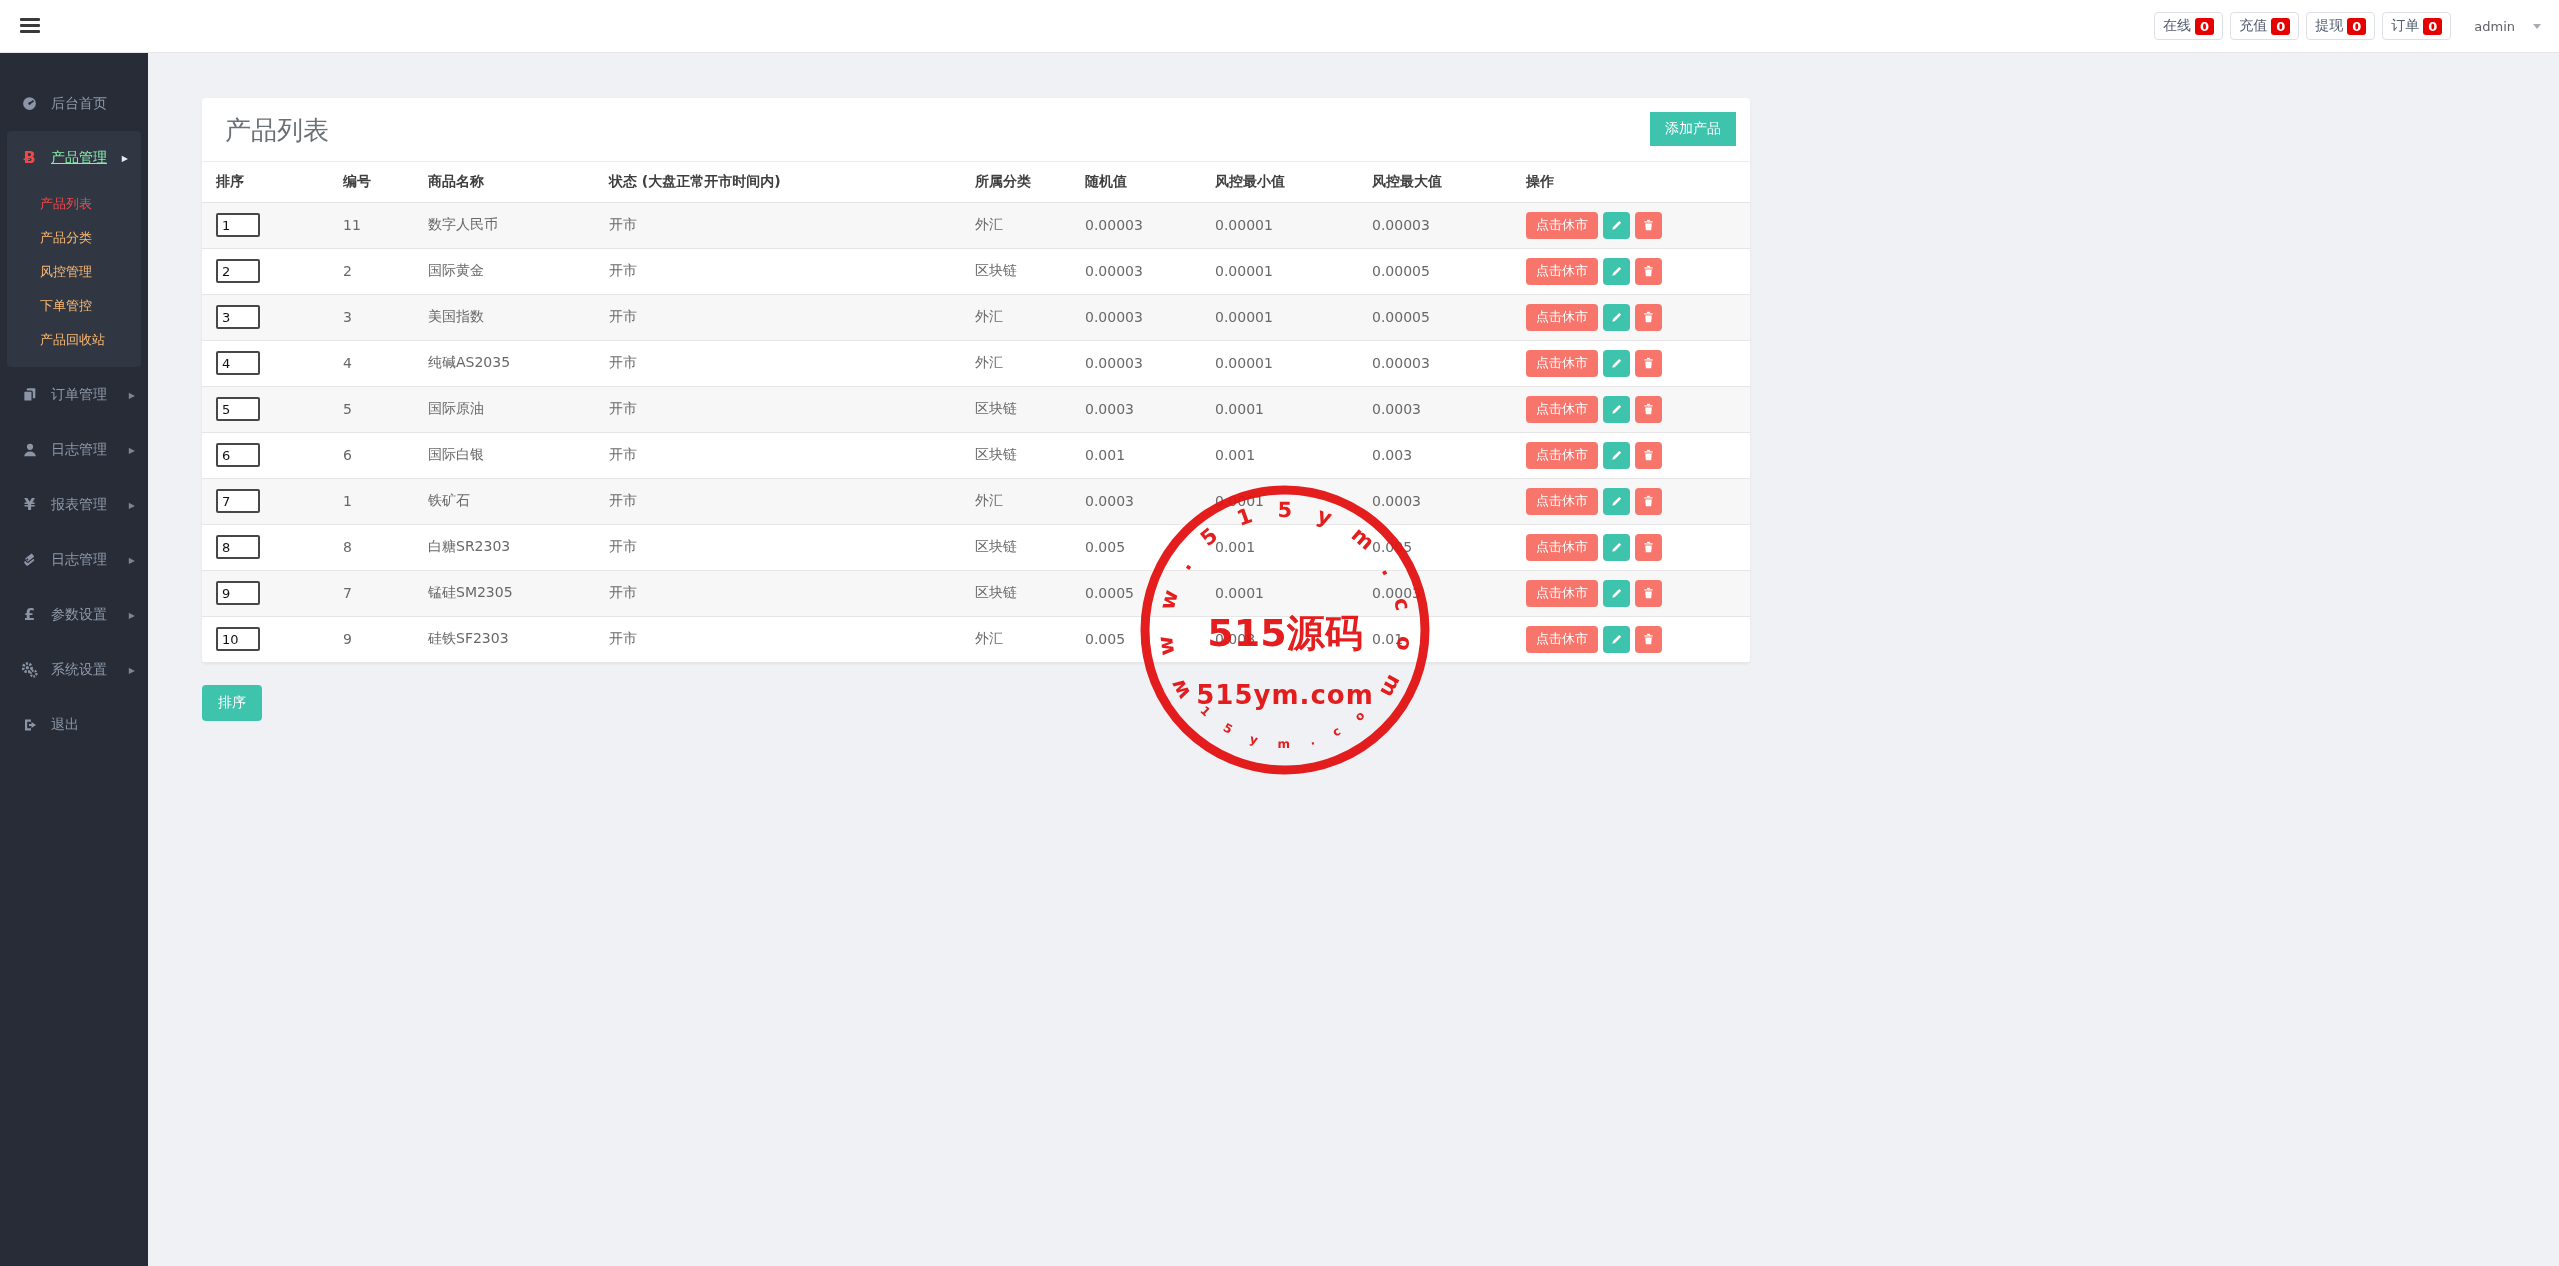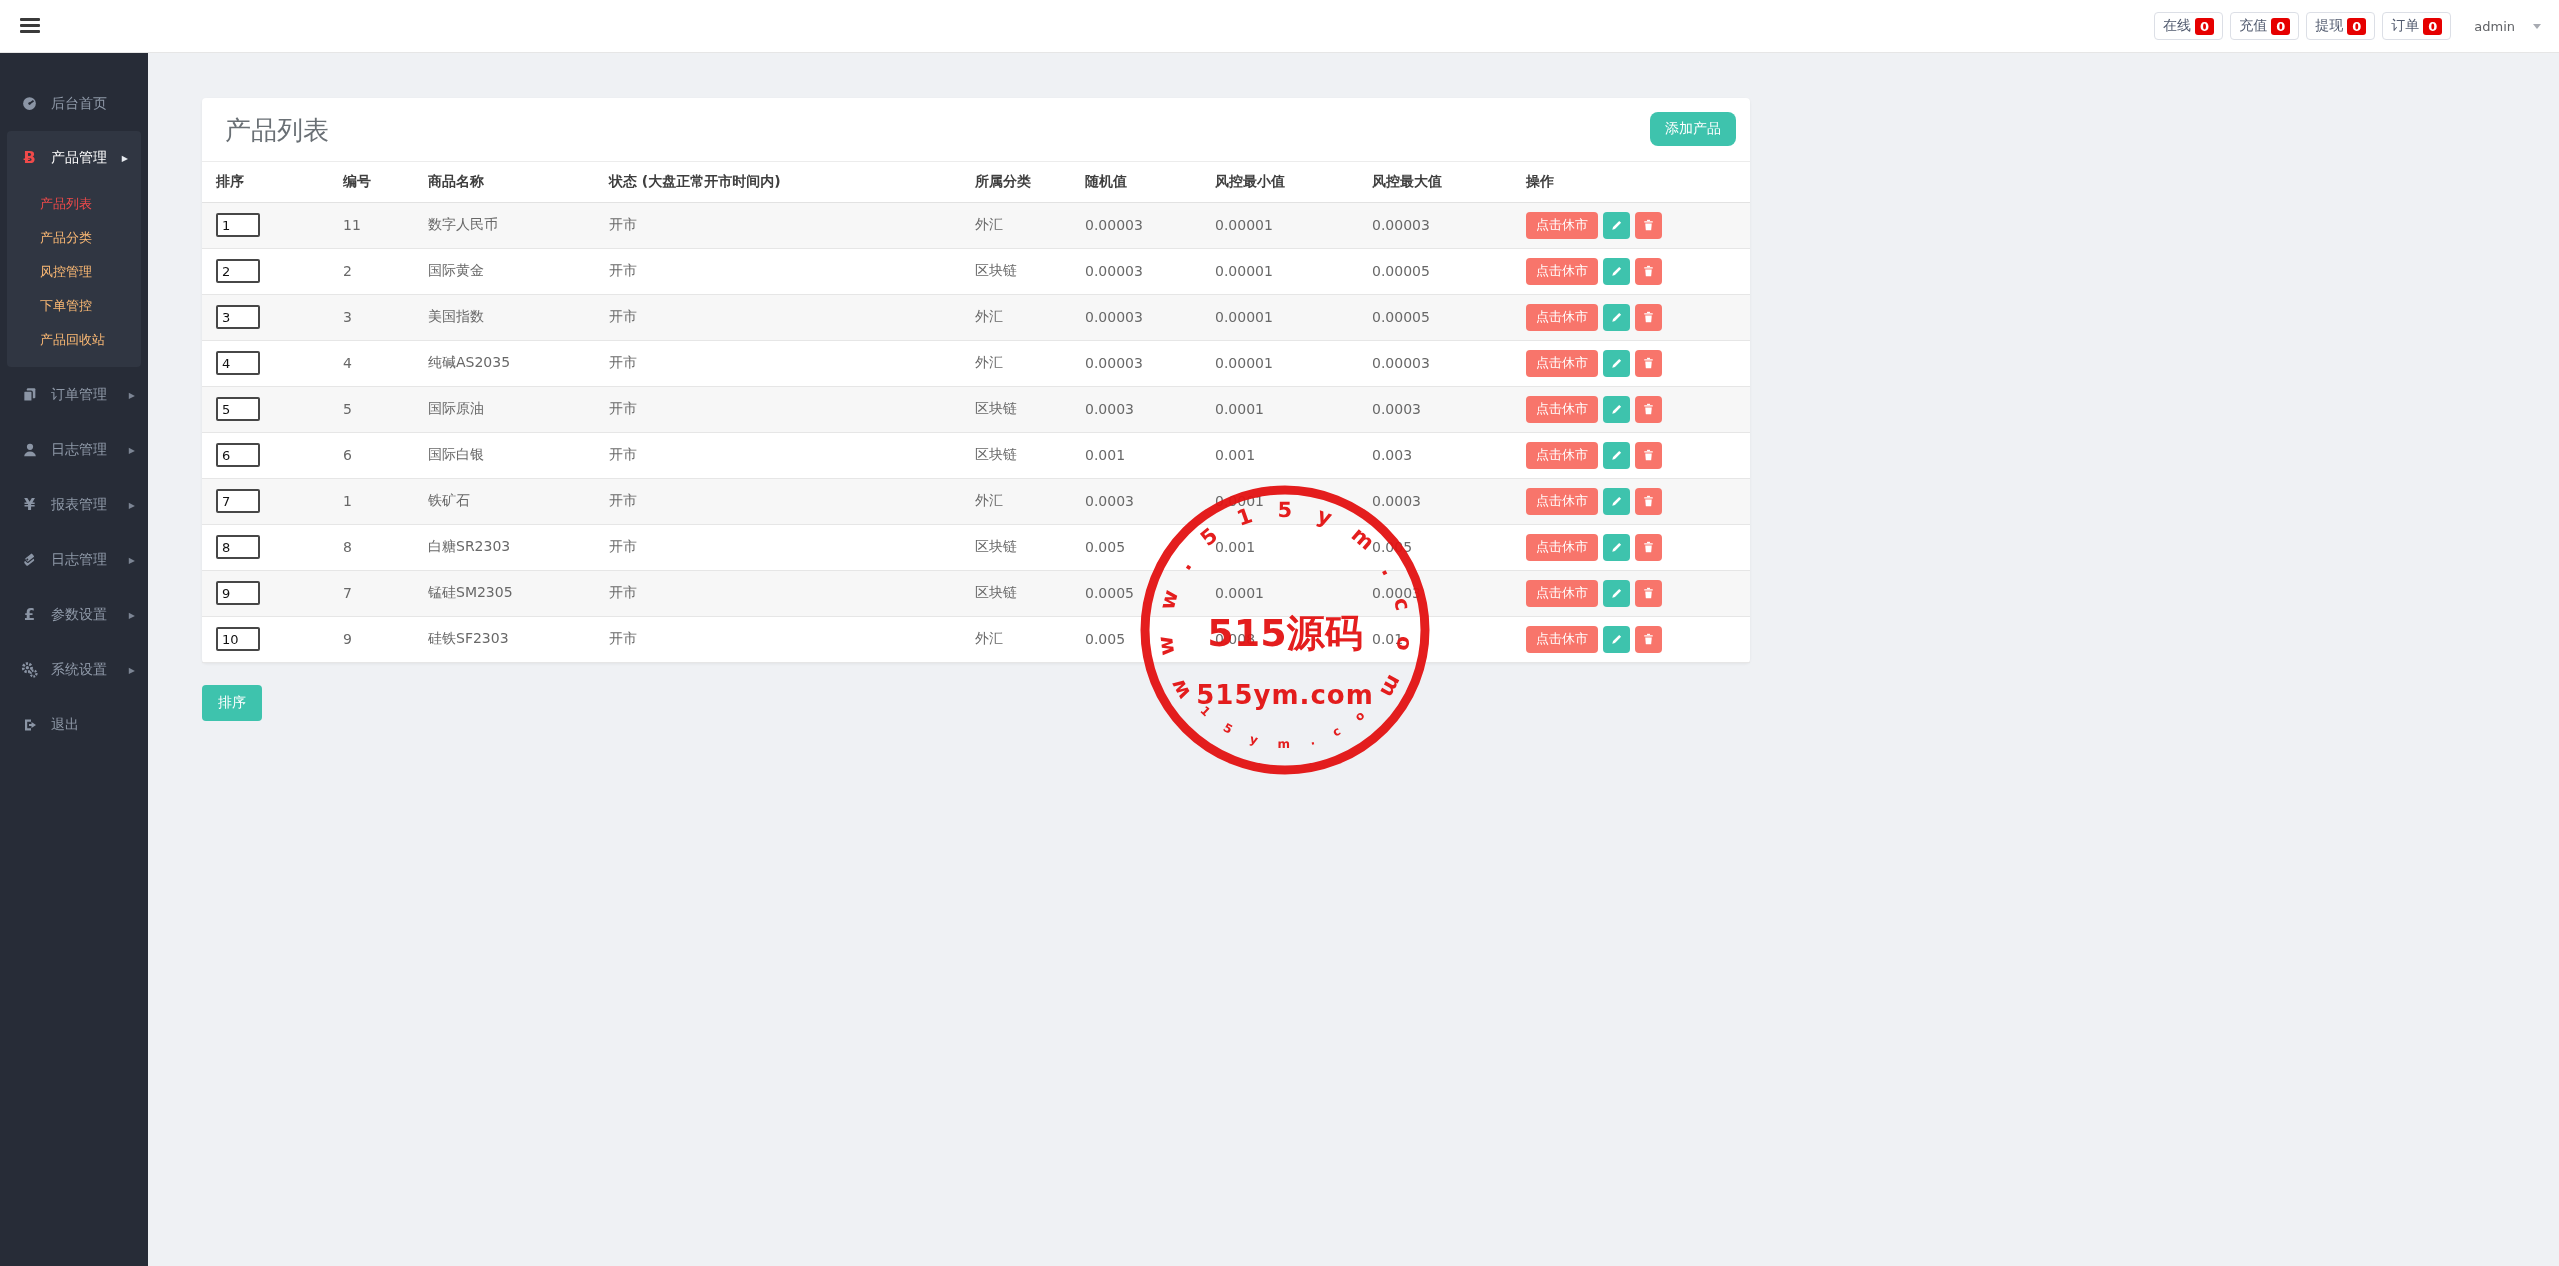--- a/index.html
+++ b/index.html
@@ -33,36 +33,36 @@
   .sb-item { position:relative; height:55px; display:flex; align-items:center;
     padding:0 20px; color:#8f99a8; font-size:14px; cursor:pointer; }
   .sb-panel .sb-item { height:54px; padding:0 13px; }
   .sb-icon { width:19px; height:18px; margin-right:12px; display:inline-flex;
     align-items:center; justify-content:center; font-size:16px; color:#8b95a5; flex:none; }
   .sb-icon .glyph { font-size:16px; font-weight:bold; color:#8b95a5; line-height:1; }
   .sb-icon .glyph.red { color:#ef4a4a; }
   .sb-label { white-space:nowrap; }
   .sb-arrow { position:absolute; right:13px; top:50%; transform:translateY(-50%);
     font-size:8px; color:#7c8594; }
-  .sb-item.active .sb-label { color:#ffffff; }
+  .sb-item.active .sb-label { color:#86efac;text-decoration:underline; }
   .sb-item.active .sb-arrow { color:#e8ecf1; }
   .sb-children { padding:2px 0 10px 0; }
   .sb-child { height:34px; display:flex; align-items:center; padding-left:33px;
     font-size:13px; color:#fdba74; cursor:pointer; }
   .sb-child.active { color:#ef4a4a; }
 
   
   .content { position:absolute; left:180px; top:53px; right:0; bottom:0; background:#eff1f4; }
   .card { position:absolute; left:22px; top:45px; width:1548px; background:#fff;
     border-radius:4px; box-shadow:0 1px 3px rgba(0,0,0,.06); }
   .card-header { position:relative; height:64px; border-bottom:1px solid #ececec; }
   .card-title { position:absolute; left:23px; top:50%; transform:translateY(-50%);
     font-size:26px; color:#6a7075; }
   .add-btn { position:absolute; right:14px; top:14px; background:#3ec3ad; color:#fff;
-    border:none; border-radius:8px; font-size:14px; padding:8px 15px; cursor:pointer;
+    border:none; border-radius:0; font-size:14px; padding:8px 15px; cursor:pointer;
     font-family:inherit; }
 
   table { width:100%; border-collapse:collapse; table-layout:fixed; }
   th { text-align:left; font-size:14px; color:#3f3f3f; font-weight:bold; height:40px;
     padding:0 0 0 14px; border-bottom:1px solid #e2e2e2; white-space:nowrap; overflow:hidden; }
   td { font-size:14px; color:#686868; height:46px; padding:0 0 0 14px;
     border-bottom:1px solid #e6e6e6; white-space:nowrap; overflow:hidden; }
   tbody tr:nth-child(odd) { background:#f7f7f7; }
   .sort-input { width:44px; height:24px; border:2px solid #474747; border-radius:2px;
     font-size:13px; padding:1px 4px; color:#111; font-family:inherit; background:#fff; }

